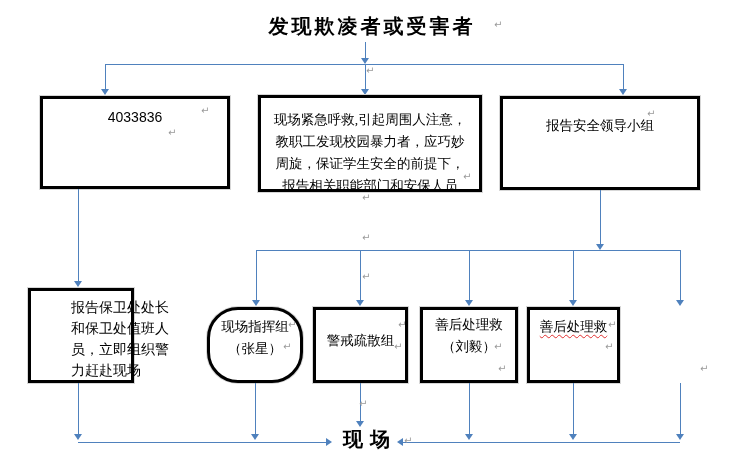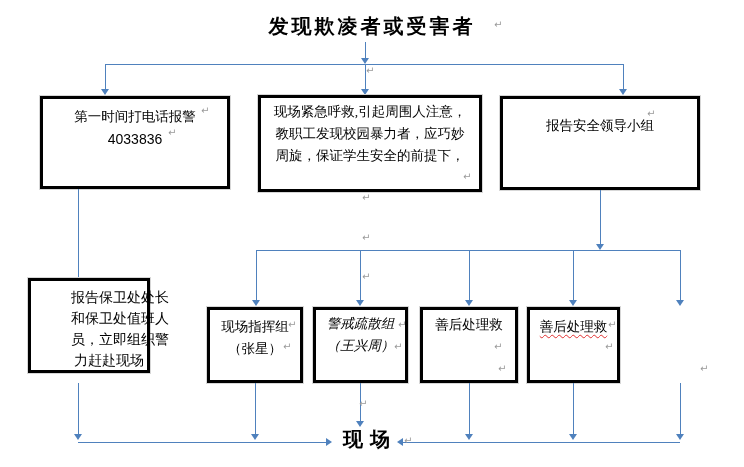--- a/index.html
+++ b/index.html
@@ -27,26 +27,26 @@
   .arr{position:absolute;width:0;height:0;}
   .arr-d{border-left:4px solid transparent;border-right:4px solid transparent;border-top:6px solid var(--accent,#4f81bd);}
   .arr-r{border-top:4px solid transparent;border-bottom:4px solid transparent;border-left:6px solid var(--accent,#4f81bd);}
   .arr-l{border-top:4px solid transparent;border-bottom:4px solid transparent;border-right:6px solid var(--accent,#4f81bd);}
   .pmark{
     position:absolute;color:#9a9a9a;font-size:10px;line-height:10px;
     font-family:"DejaVu Sans",sans-serif;pointer-events:none;
   }
   
   .b-call{left:40px;top:96px;width:190px;height:93px;padding-top:7px;}
-  .b-help{left:258px;top:95px;width:224px;height:97px;padding-top:3px;}
+  .b-help{left:258px;top:95px;width:224px;height:97px;padding-top:11px;}
   .b-lead{left:500px;top:96px;width:200px;height:94px;padding-top:16px;}
-  .b-sec {left:28px;top:278px;width:122px;height:95px;padding-top:6px;padding-left:40px;}
+  .b-sec {left:28px;top:288px;width:106px;height:95px;padding-top:6px;padding-left:40px;}
   .b-sec .line{font-size:14px;line-height:21px;}
-  .b-g1{left:207px;top:307px;width:96px;height:76px;padding-top:6px;}
-  .b-g2{left:313px;top:307px;width:95px;height:76px;padding-top:3px;font-style:italic;}
+  .b-g1{left:207px;top:307px;width:96px;height:76px;padding-top:6px;border-radius:31px;}
+  .b-g2{left:313px;top:307px;width:95px;height:76px;padding-top:20px;}
   .b-g3{left:420px;top:307px;width:98px;height:76px;padding-top:4px;}
   .b-g4{left:527px;top:307px;width:93px;height:76px;padding-top:6px;}
   .b-g5{left:632px;top:307px;width:103px;height:76px;padding-top:4px;}
 </style>
 </head>
 <body>
 
 <div class="canvas">
 
   <div class="title">发现欺凌者或受害者</div>
@@ -55,27 +55,27 @@
   <div class="arr arr-d" style="left:361px;top:58px;"></div>
   <div class="hl" style="left:105px;top:64px;width:518px;"></div>
   <div class="vl" style="left:105px;top:64px;height:25px;"></div>
   <div class="arr arr-d" style="left:101px;top:89px;"></div>
   <div class="vl" style="left:365px;top:64px;height:25px;"></div>
   <div class="arr arr-d" style="left:361px;top:89px;"></div>
   <div class="vl" style="left:623px;top:64px;height:25px;"></div>
   <div class="arr arr-d" style="left:619px;top:89px;"></div>
 
   <div class="box b-call">
-    <span class="line">第一时间打电话报警</span>
     <span class="line num">4033836</span>
   </div>
   <div class="box b-help">
     <span class="line">现场紧急呼救,引起周围人注意，</span>
     <span class="line">教职工发现校园暴力者，应巧妙</span>
     <span class="line">周旋，保证学生安全的前提下，</span>
+    <span class="line">报告相关职能部门和安保人员</span>
   </div>
   <div class="box b-lead">
     <span class="line">报告安全领导小组</span>
   </div>
 
   <div class="vl" style="left:78px;top:189px;height:92px;"></div>
   <div class="arr arr-d" style="left:74px;top:281px;"></div>
 
   <div class="vl" style="left:600px;top:190px;height:54px;"></div>
   <div class="arr arr-d" style="left:596px;top:244px;"></div>
@@ -97,24 +97,24 @@
     <span class="line">员，立即组织警</span>
     <span class="line">力赶赴现场</span>
   </div>
 
   <div class="box b-g1">
     <span class="line">现场指挥组</span>
     <span class="line">（张星）</span>
   </div>
   <div class="box b-g2">
     <span class="line">警戒疏散组</span>
-    <span class="line">（王兴周）</span>
   </div>
   <div class="box b-g3">
     <span class="line">善后处理救</span>
+    <span class="line">（刘毅）</span>
   </div>
   <div class="box b-g4">
     <span class="line wavy">善后处理救</span>
   </div>
 
   <div class="vl" style="left:78px;top:383px;height:51px;"></div>
   <div class="arr arr-d" style="left:74px;top:434px;"></div>
   <div class="vl" style="left:255px;top:383px;height:51px;"></div>
   <div class="arr arr-d" style="left:251px;top:434px;"></div>
   <div class="hl" style="left:78px;top:442px;width:248px;"></div>

